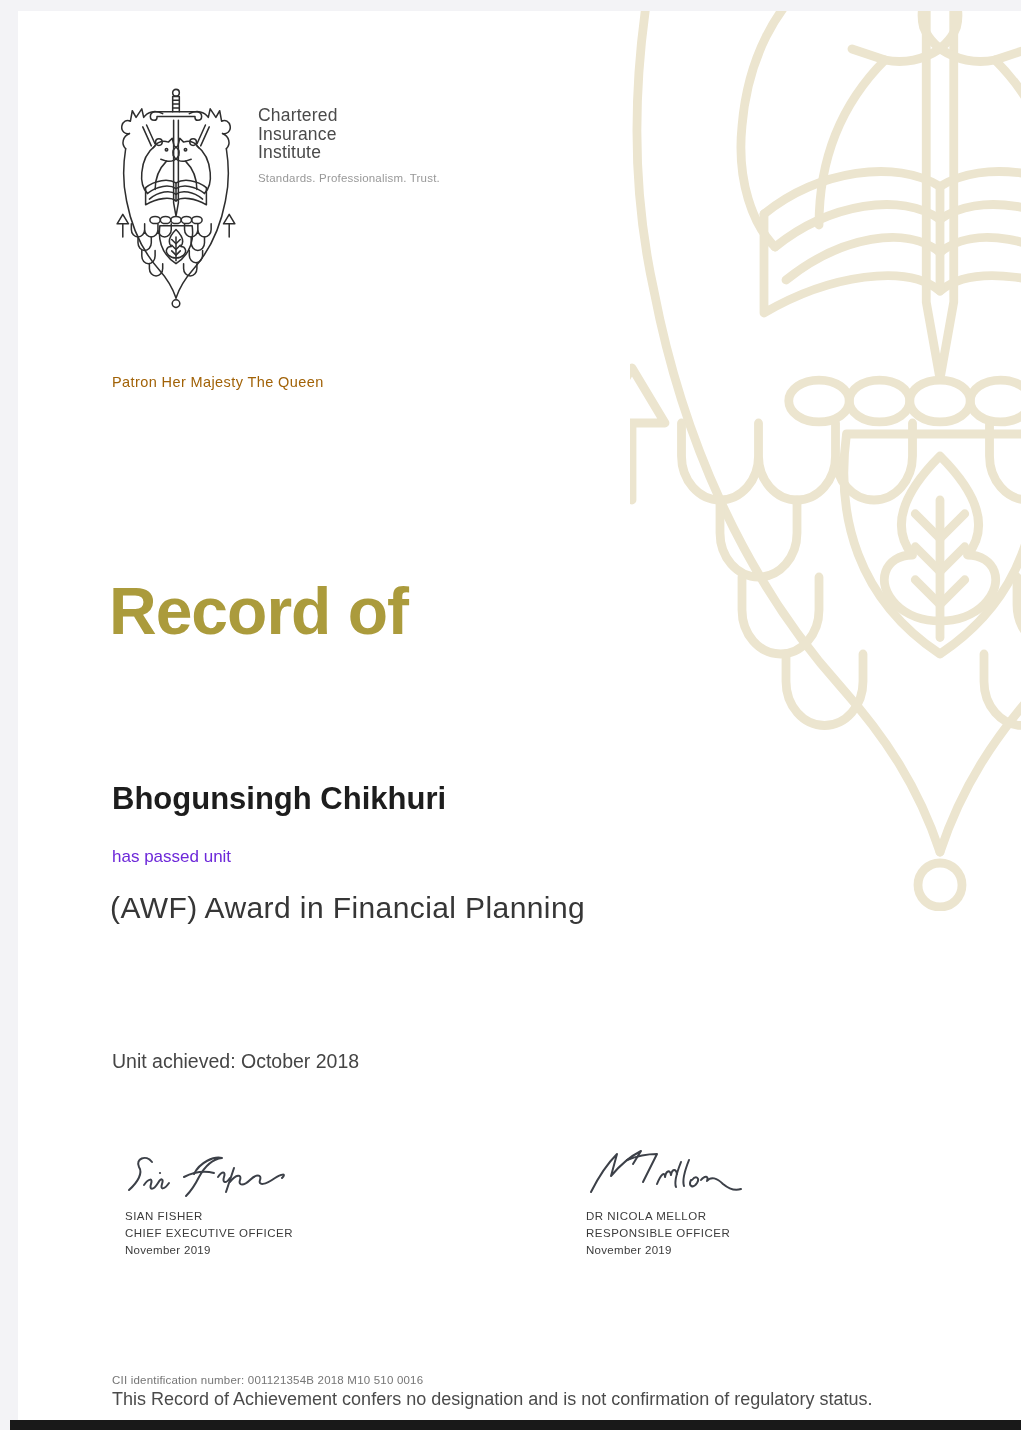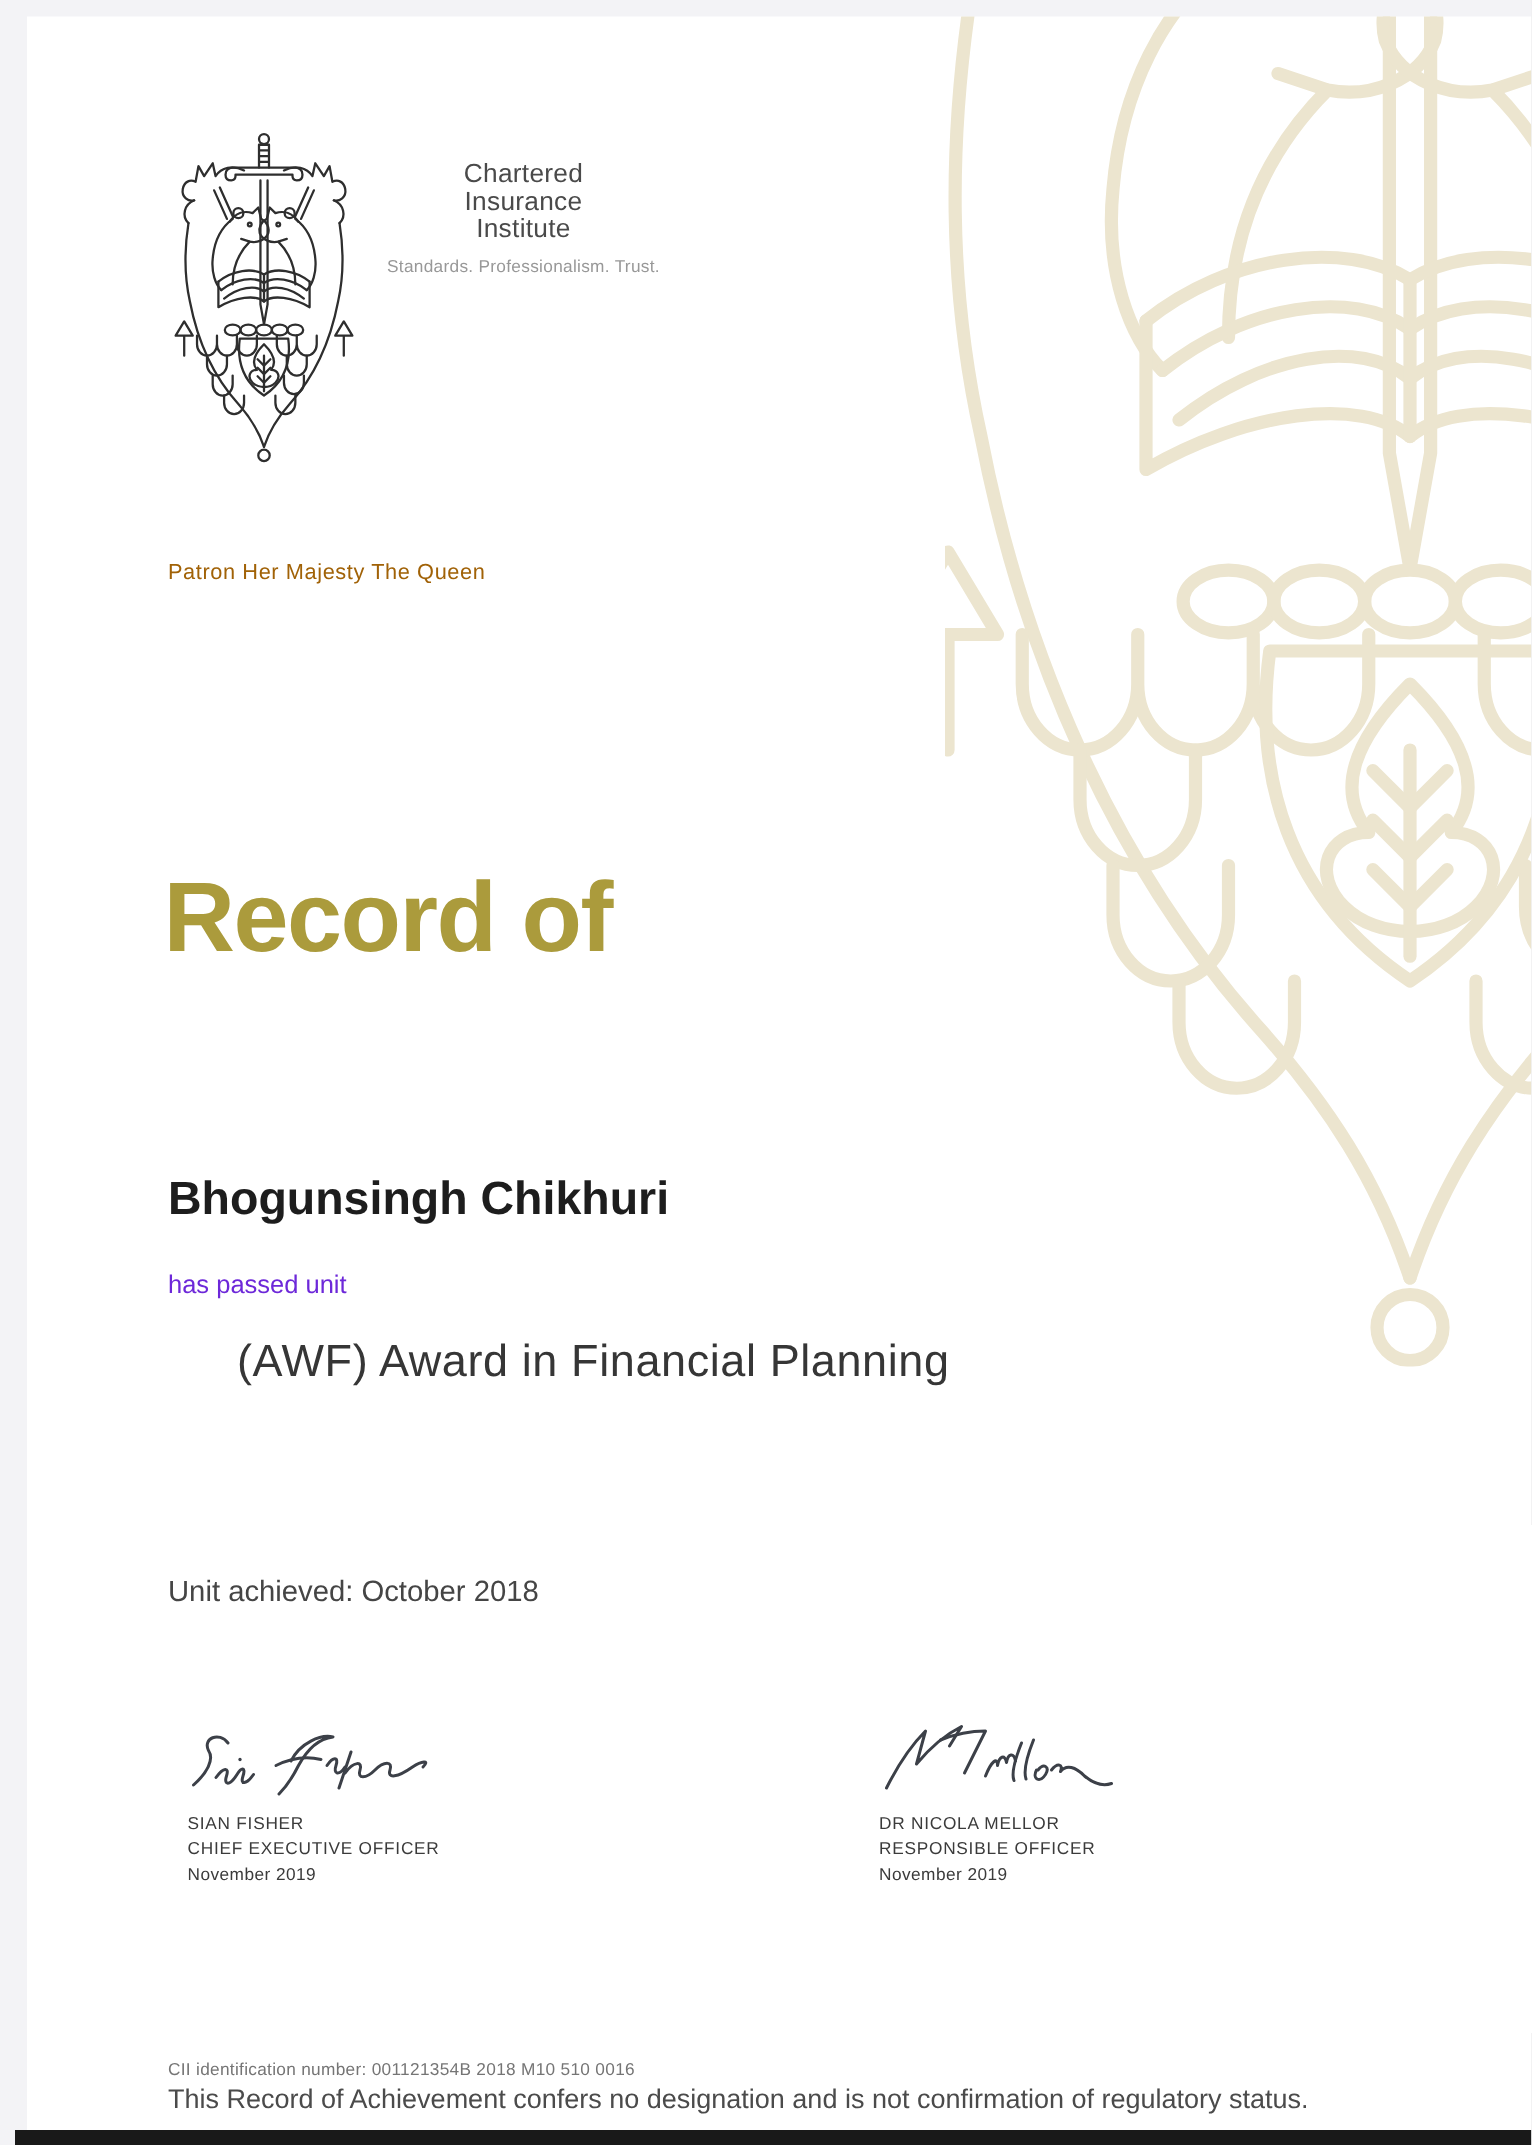--- a/index.html
+++ b/index.html
@@ -11,32 +11,32 @@
   .page{position:absolute;left:18px;top:11px;right:0;bottom:10px;background:#ffffff;}
   .bottom-bar{position:absolute;left:10px;right:0;bottom:0;height:10px;background:#191919;}
 
   
   .watermark{position:absolute;right:0;top:11px;width:391px;height:900px;overflow:hidden;color:#ece5cf;pointer-events:none;}
   .watermark svg{position:absolute;left:-130px;top:-380px;width:880px;height:1320px;}
 
   
   .logo{position:absolute;left:100px;top:85px;width:152px;height:232px;color:#2e2e2e;}
   .logo svg{width:100%;height:100%;}
-  .brand{position:absolute;left:258px;top:106px;text-align:center;}
+  .brand{position:absolute;left:258px;top:106px;}
   .brand-line{font-size:17.5px;line-height:18.5px;color:#4a4a4a;letter-spacing:.2px;}
   .tagline{margin-top:10px;font-size:11.5px;color:#989898;letter-spacing:.2px;}
 
   .patron{position:absolute;left:112px;top:374px;font-size:14.5px;color:#a16207;letter-spacing:.4px;}
 
   .title{position:absolute;left:109px;top:572px;color:#ab9b3c;font-weight:800;
          font-size:66px;line-height:78px;letter-spacing:-1px;}
 
   .recipient{position:absolute;left:112px;top:781px;font-size:31px;font-weight:bold;color:#1d1d1d;}
   .passed{position:absolute;left:112px;top:847px;font-size:17px;color:#6d28d9;}
-  .unit{position:absolute;left:110px;top:891px;font-size:30px;font-weight:400;color:#363636;letter-spacing:.4px;margin-left:48px;}
+  .unit{position:absolute;left:110px;top:891px;font-size:30px;font-weight:400;color:#363636;letter-spacing:.4px;}
   .achieved{position:absolute;left:112px;top:1050px;font-size:19.5px;color:#454545;}
 
   .sig{position:absolute;width:320px;color:#3c4048;}
   .sig.left{left:122px;top:1146px;}
   .sig.right{left:583px;top:1140px;}
   .sig svg{display:block;}
   .sig .lines{margin-top:2px;margin-left:3px;font-size:11.5px;line-height:17px;color:#3b3b3b;letter-spacing:.5px;}
   .sig .date{letter-spacing:.3px;}
 
   .footer{position:absolute;left:112px;top:1374px;}

